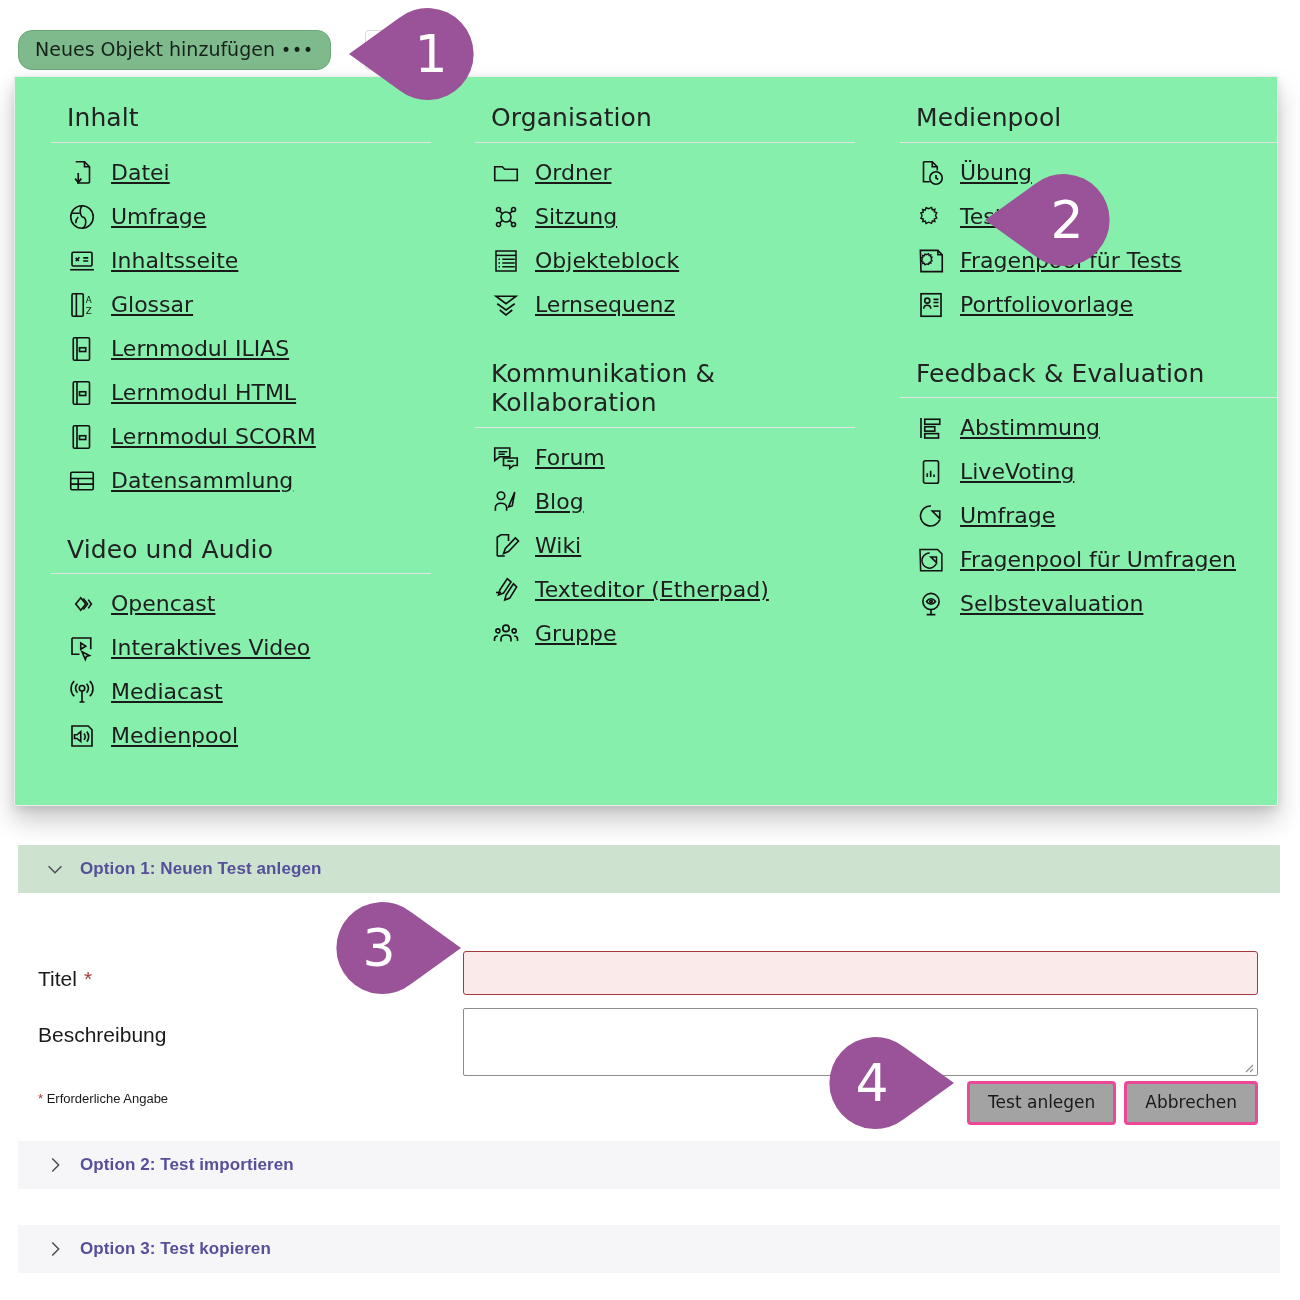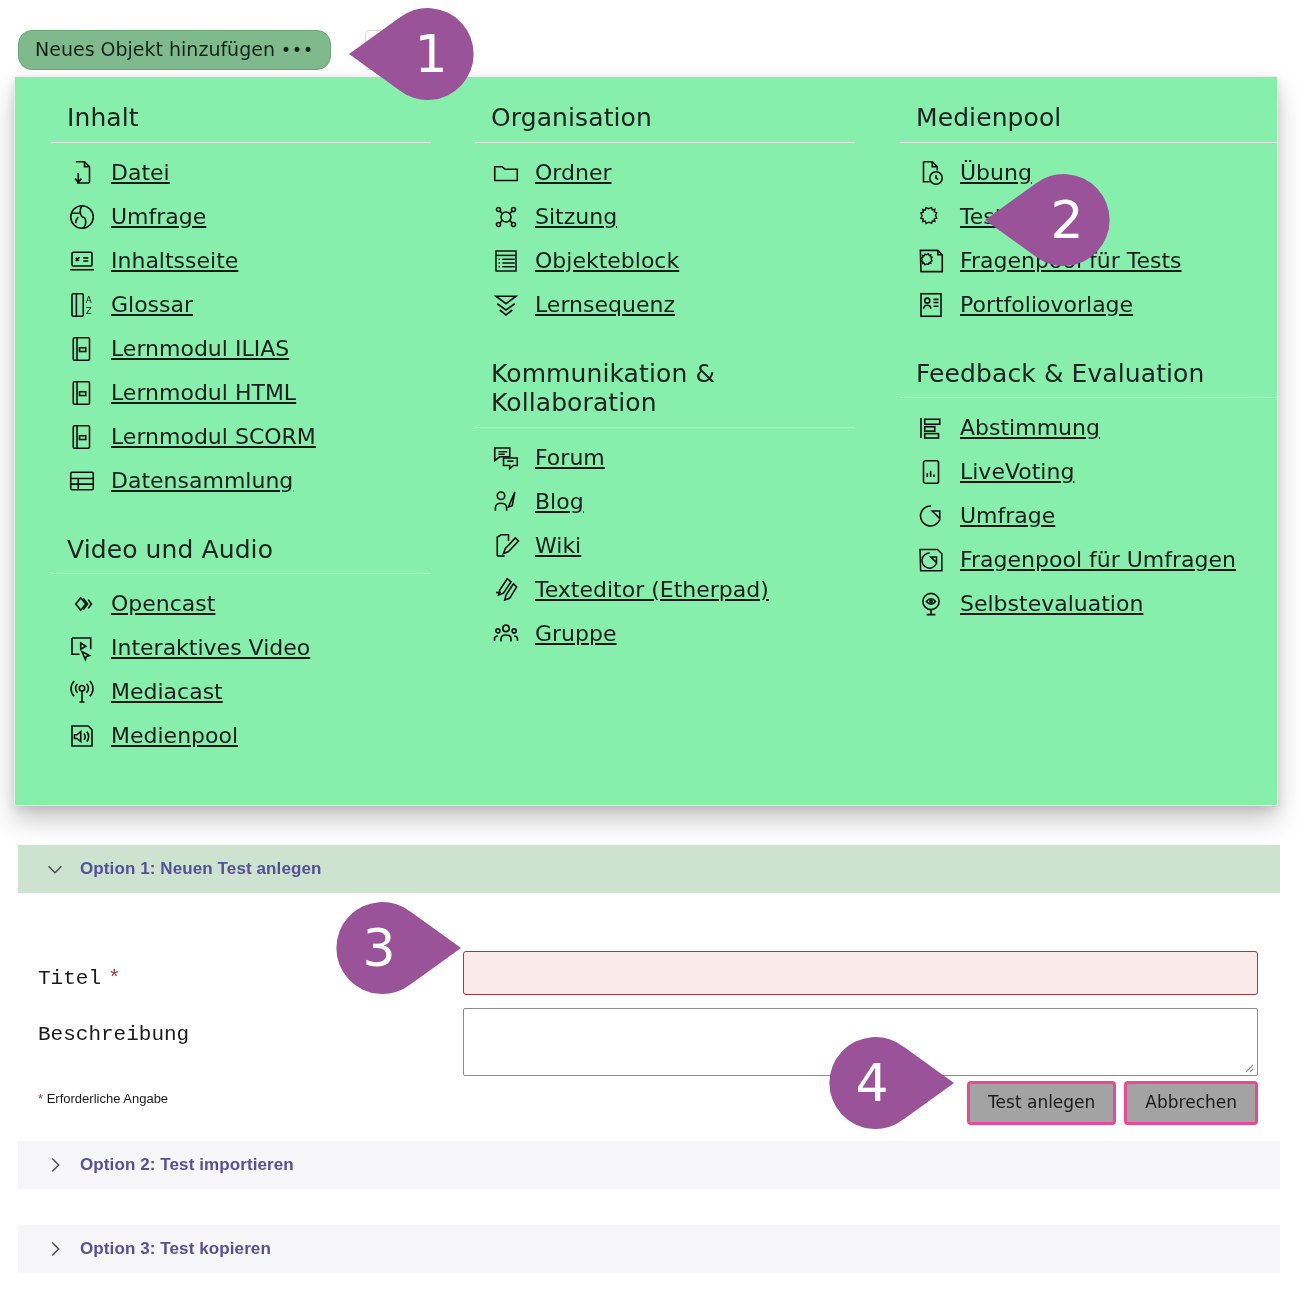--- a/index.html
+++ b/index.html
@@ -97,21 +97,21 @@
   }
   .opt-head .chev { width: 22px; height: 22px; flex: 0 0 22px; }
   .opt-head .chev svg { display: block; width: 22px; height: 22px; }
   .panel-1 { top: 845px; }
   .panel-1 .opt-head { background: #cde3d0; }
   .panel-2 { top: 1141px; background: #f6f5f7; }
   .panel-3 { top: 1225px; background: #f6f5f7; }
 
   .form-body { background: #ffffff; position: relative; height: 207px; }
   .form-row { position: absolute; display: flex; align-items: flex-start; }
-  .lbl { font-size: 21px; color: #1a1a1a; font-family: Liberation Mono, monospace; }
+  .lbl { font-size: 21px; color: #1a1a1a; font-family: Liberation Sans, sans-serif; }
   .req-star { color: #a13b3b; }
   .row-title { left: 20px; top: 74px; }
   .row-desc  { left: 20px; top: 130px; }
   .fld-title {
     position: absolute; left: 445px; top: 58px;
     width: 795px; height: 44px;
     background: #fbeaea;
     border: 1px solid #a33a3f;
     border-radius: 3px;
     box-sizing: border-box;

